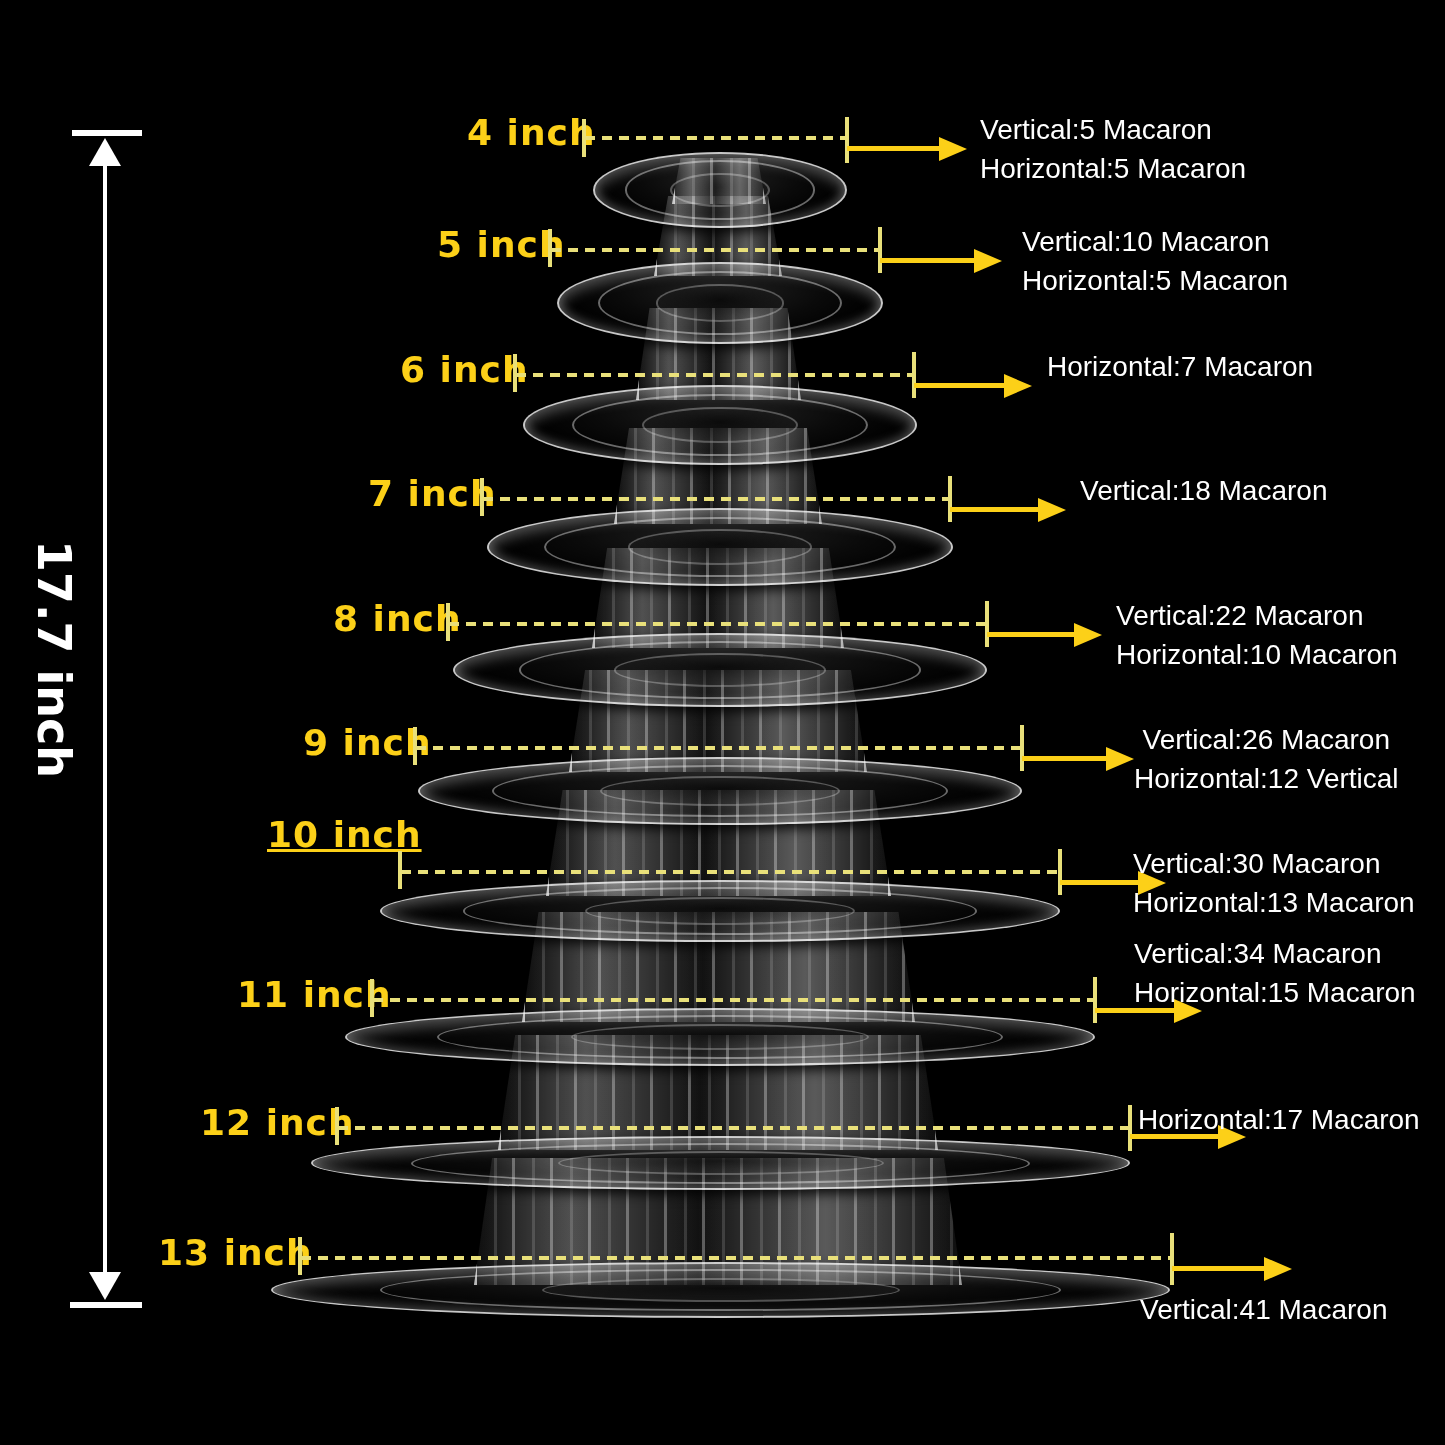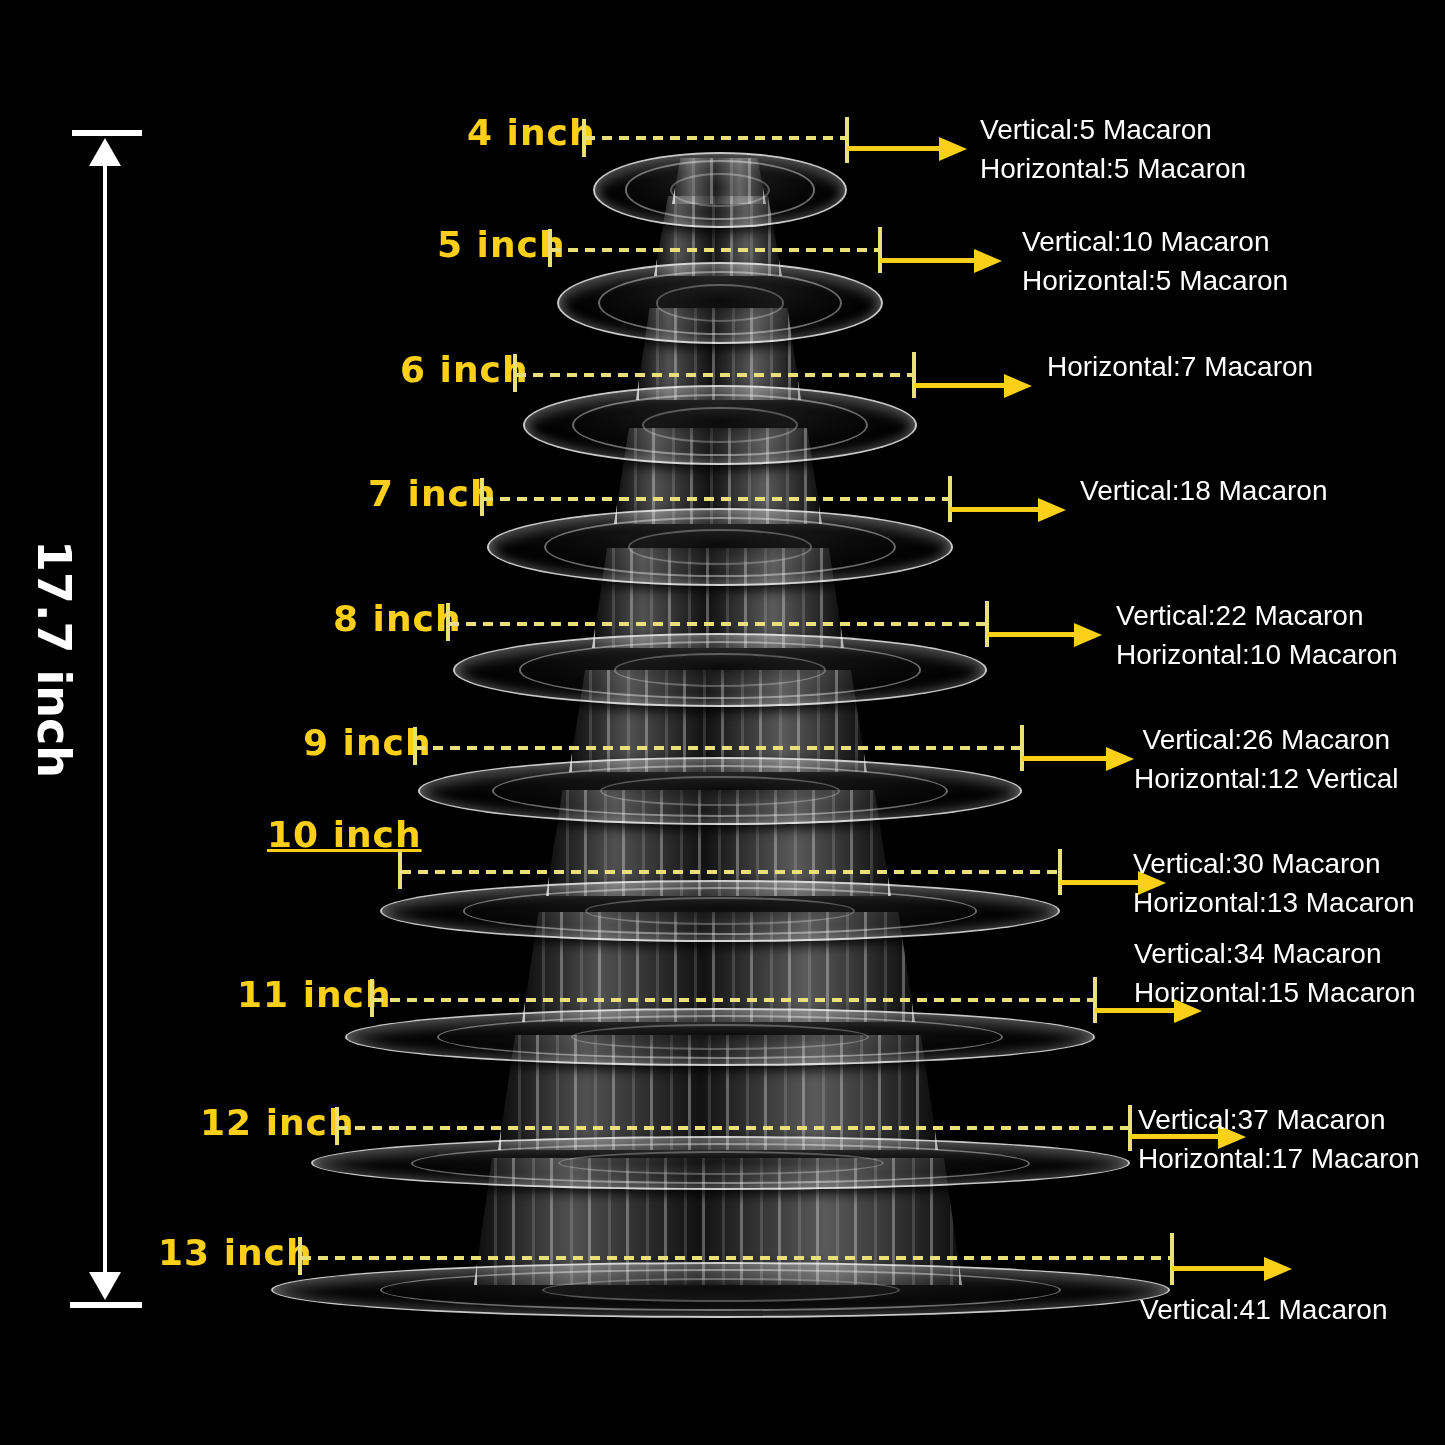--- a/index.html
+++ b/index.html
@@ -192,21 +192,20 @@
   </div>
 
   <div>
     <span class="tlabel" style="left:200px;top:1102px;">12 inch</span>
     <span class="tick" style="left:335px;top:1107px;"></span>
     <span class="dash" style="left:338px;top:1126px;width:790px;"></span>
     <span class="tick tall" style="left:1128px;top:1105px;"></span>
     <span class="aline" style="left:1130px;top:1134px;width:88px;"></span>
     <span class="ahead" style="left:1218px;top:1125px;"></span>
     <div class="info" style="left:1138px;top:1100px;">
-      <div>Vertical:37 Macaron</div>
       <div>Horizontal:17 Macaron</div>
     </div>
   </div>
 
   <div>
     <span class="tlabel" style="left:158px;top:1232px;">13 inch</span>
     <span class="tick" style="left:298px;top:1237px;"></span>
     <span class="dash" style="left:301px;top:1256px;width:869px;"></span>
     <span class="tick taller" style="left:1170px;top:1233px;"></span>
     <span class="aline" style="left:1172px;top:1266px;width:92px;"></span>

